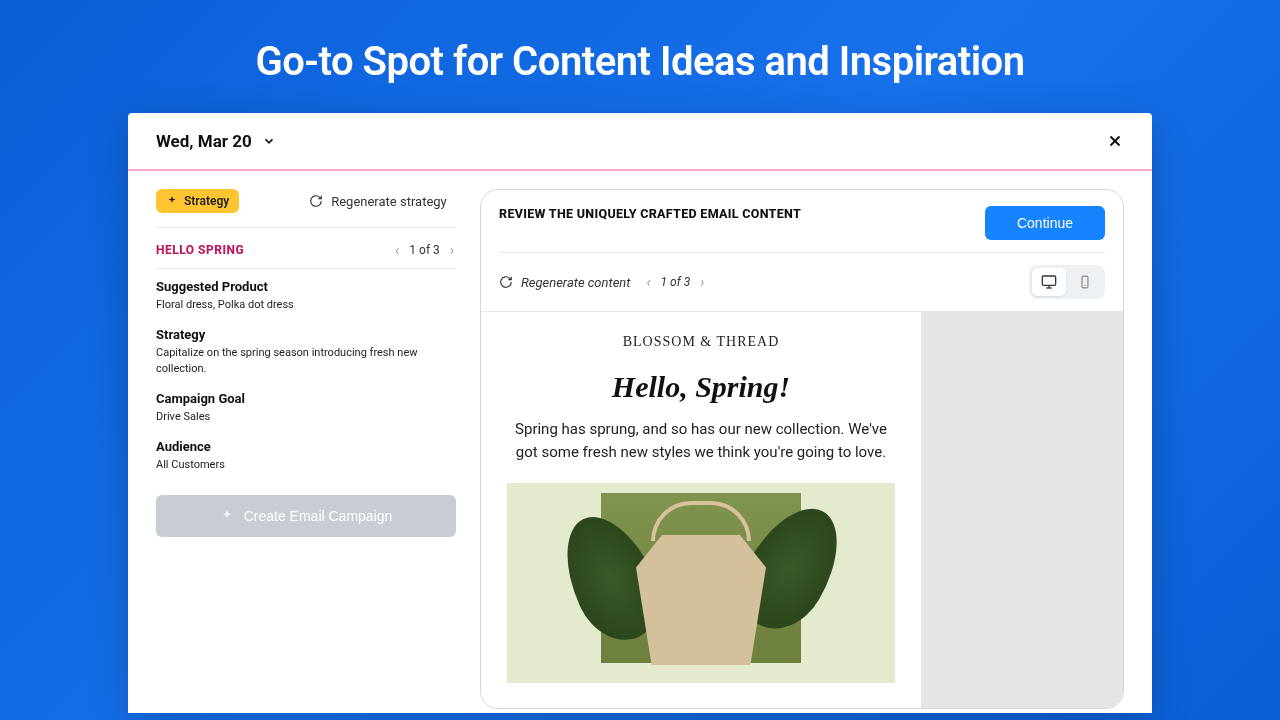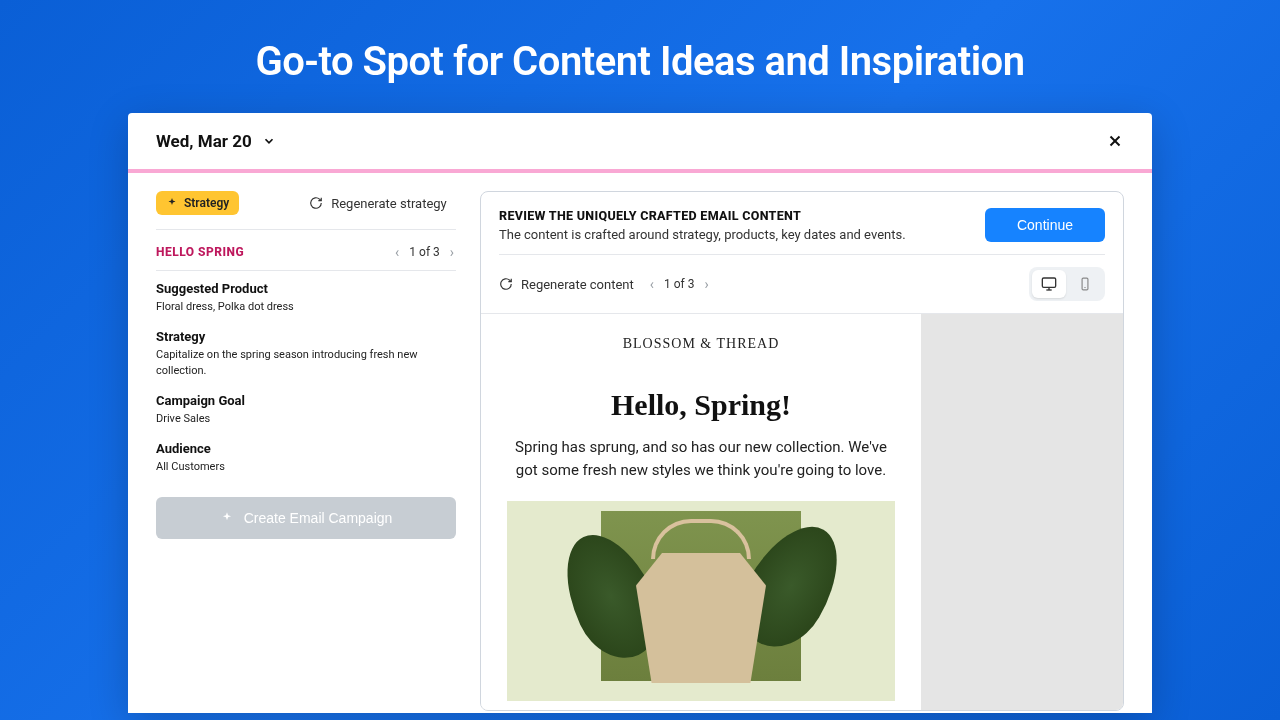--- a/index.html
+++ b/index.html
@@ -25,21 +25,21 @@
   border-radius: 4px 4px 0 0;
   height: 600px;
   box-shadow: 0 10px 40px rgba(0,0,0,.2);
   overflow: hidden;
 }
 .card-header {
   display: flex;
   justify-content: space-between;
   align-items: center;
   padding: 18px 28px;
-  border-bottom: 4px solid #f9a8d4;
+  border-bottom: 2px solid #f9a8d4;
 }
 .date-selector {
   display: flex;
   align-items: center;
   gap: 10px;
   font-weight: 700;
   font-size: 17px;
   color: #111;
   cursor: pointer;
 }
@@ -112,21 +112,21 @@
   padding: 13px 0;
   font-size: 14px;
   display: flex;
   align-items: center;
   justify-content: center;
   gap: 10px;
   cursor: not-allowed;
 }
 .preview-panel {
   border: 1px solid #d0d6de;
-  border-radius: 8px;
+  border-radius: 18px;
   height: 100%;
   display: flex;
   flex-direction: column;
   overflow: hidden;
 }
 .preview-head {
   display: flex;
   justify-content: space-between;
   align-items: flex-start;
   padding: 16px 18px 12px;
@@ -144,21 +144,21 @@
   font-weight: 500;
   cursor: pointer;
 }
 .divider { border-top: 1px solid #e5e7eb; margin: 0 18px; }
 .preview-tools {
   display: flex;
   justify-content: space-between;
   align-items: center;
   padding: 12px 18px;
 }
-.tools-left { display: flex; align-items: center; gap: 14px; }
+.tools-left { display: flex; align-items: center; gap: 14px; font-style: italic; }
 .device-toggle {
   display: flex;
   background: #eef1f4;
   border-radius: 8px;
   padding: 3px;
   gap: 2px;
 }
 .device-btn {
   width: 34px; height: 28px;
   display: flex; align-items: center; justify-content: center;
@@ -174,21 +174,21 @@
   padding-top: 0;
   overflow: hidden;
 }
 .email-canvas {
   background: #fff;
   width: 440px;
   padding: 22px 26px 0;
   text-align: center;
 }
 .brand-name { font-family: Georgia, serif; font-size: 14px; letter-spacing: 1px; color: #222; }
-.email-h1 { font-family: Georgia, serif; font-size: 30px; font-weight: 600; margin: 36px 0 14px; color: #111; }
+.email-h1 { font-family: Georgia, serif; font-size: 30px; font-weight: 600; margin: 20px 0 14px; color: #111; font-style: italic; }
 .email-body { font-size: 15px; color: #222; line-height: 1.5; }
 .product-hero {
   margin-top: 20px;
   background: #e4eacd;
   height: 200px;
   position: relative;
   display: flex;
   justify-content: center;
   align-items: flex-start;
   overflow: hidden;
@@ -303,21 +303,20 @@
         <span>Create Email Campaign</span>
       </button>
     </div>
 
     <div class="right-col">
       <div class="preview-panel">
 
         <div class="preview-head">
           <div class="preview-head-left">
             <div class="preview-title">REVIEW THE UNIQUELY CRAFTED EMAIL CONTENT</div>
-            <div class="preview-sub">The content is crafted around strategy, products, key dates and events.</div>
           </div>
           <button class="continue-btn">Continue</button>
         </div>
 
         <div class="divider"></div>
 
         <div class="preview-tools">
           <div class="tools-left">
             <span class="regen-link">
               <svg width="14" height="14" viewBox="0 0 24 24" fill="none" stroke="#333" stroke-width="2">

